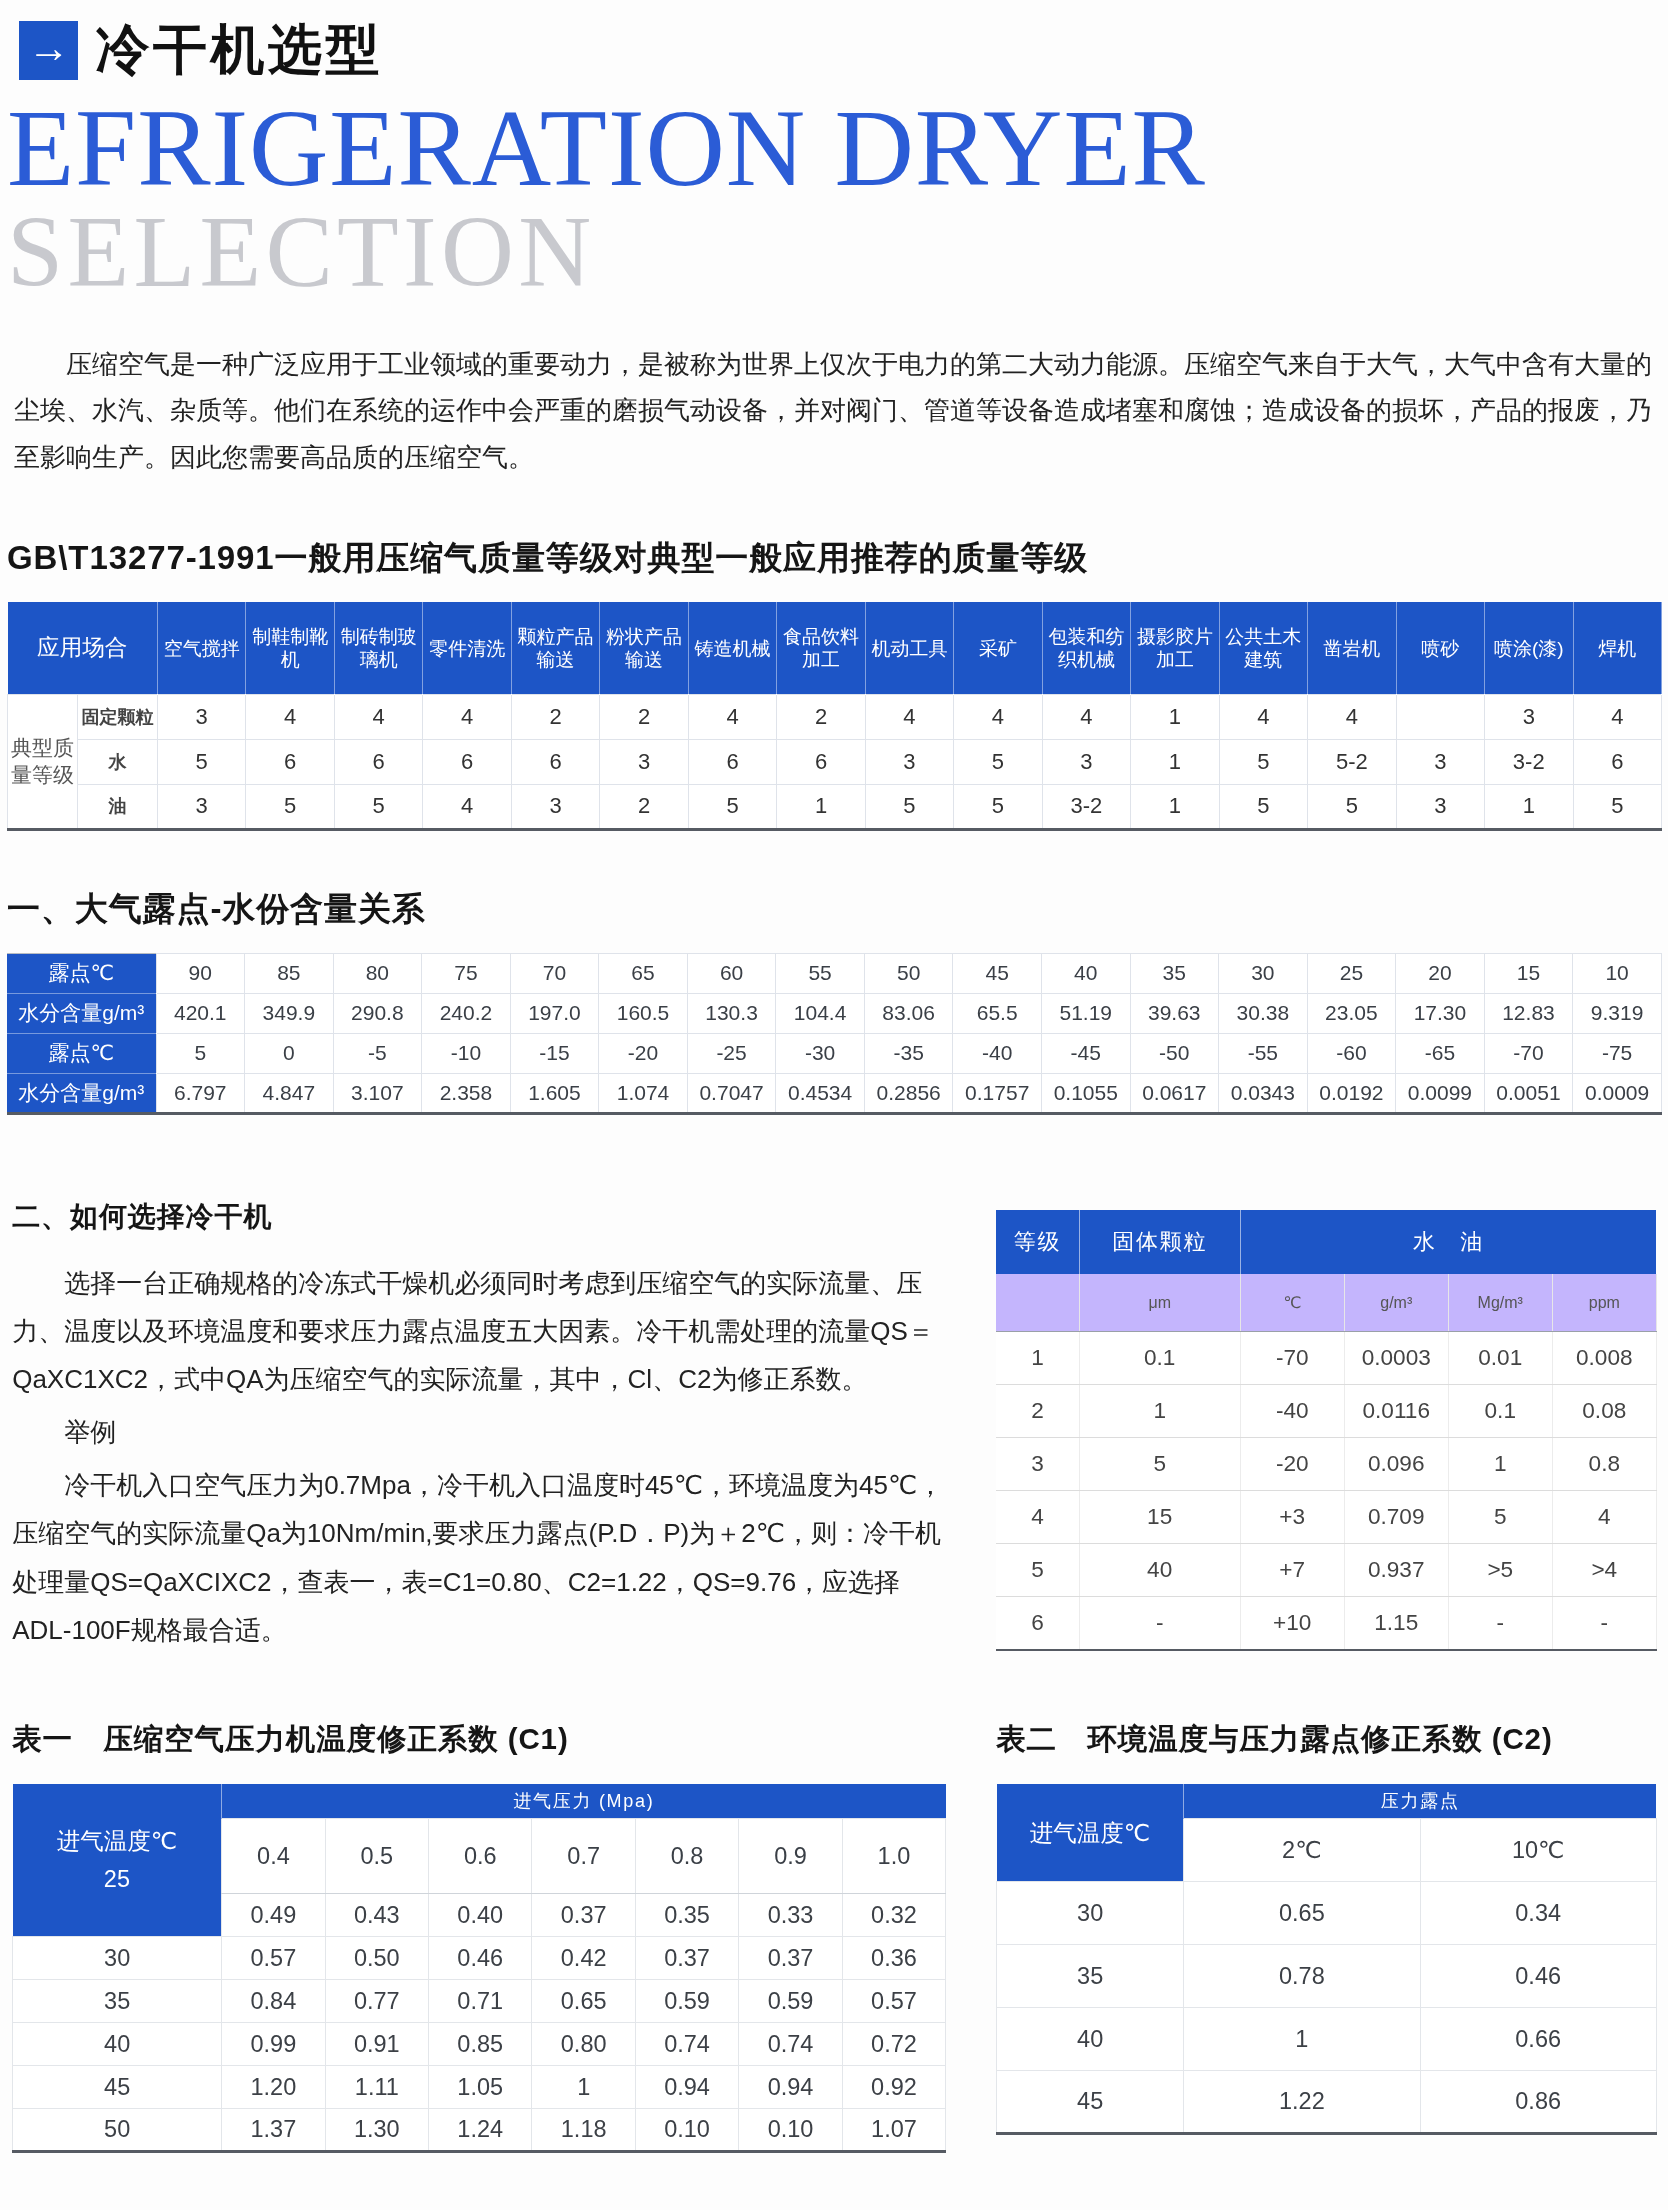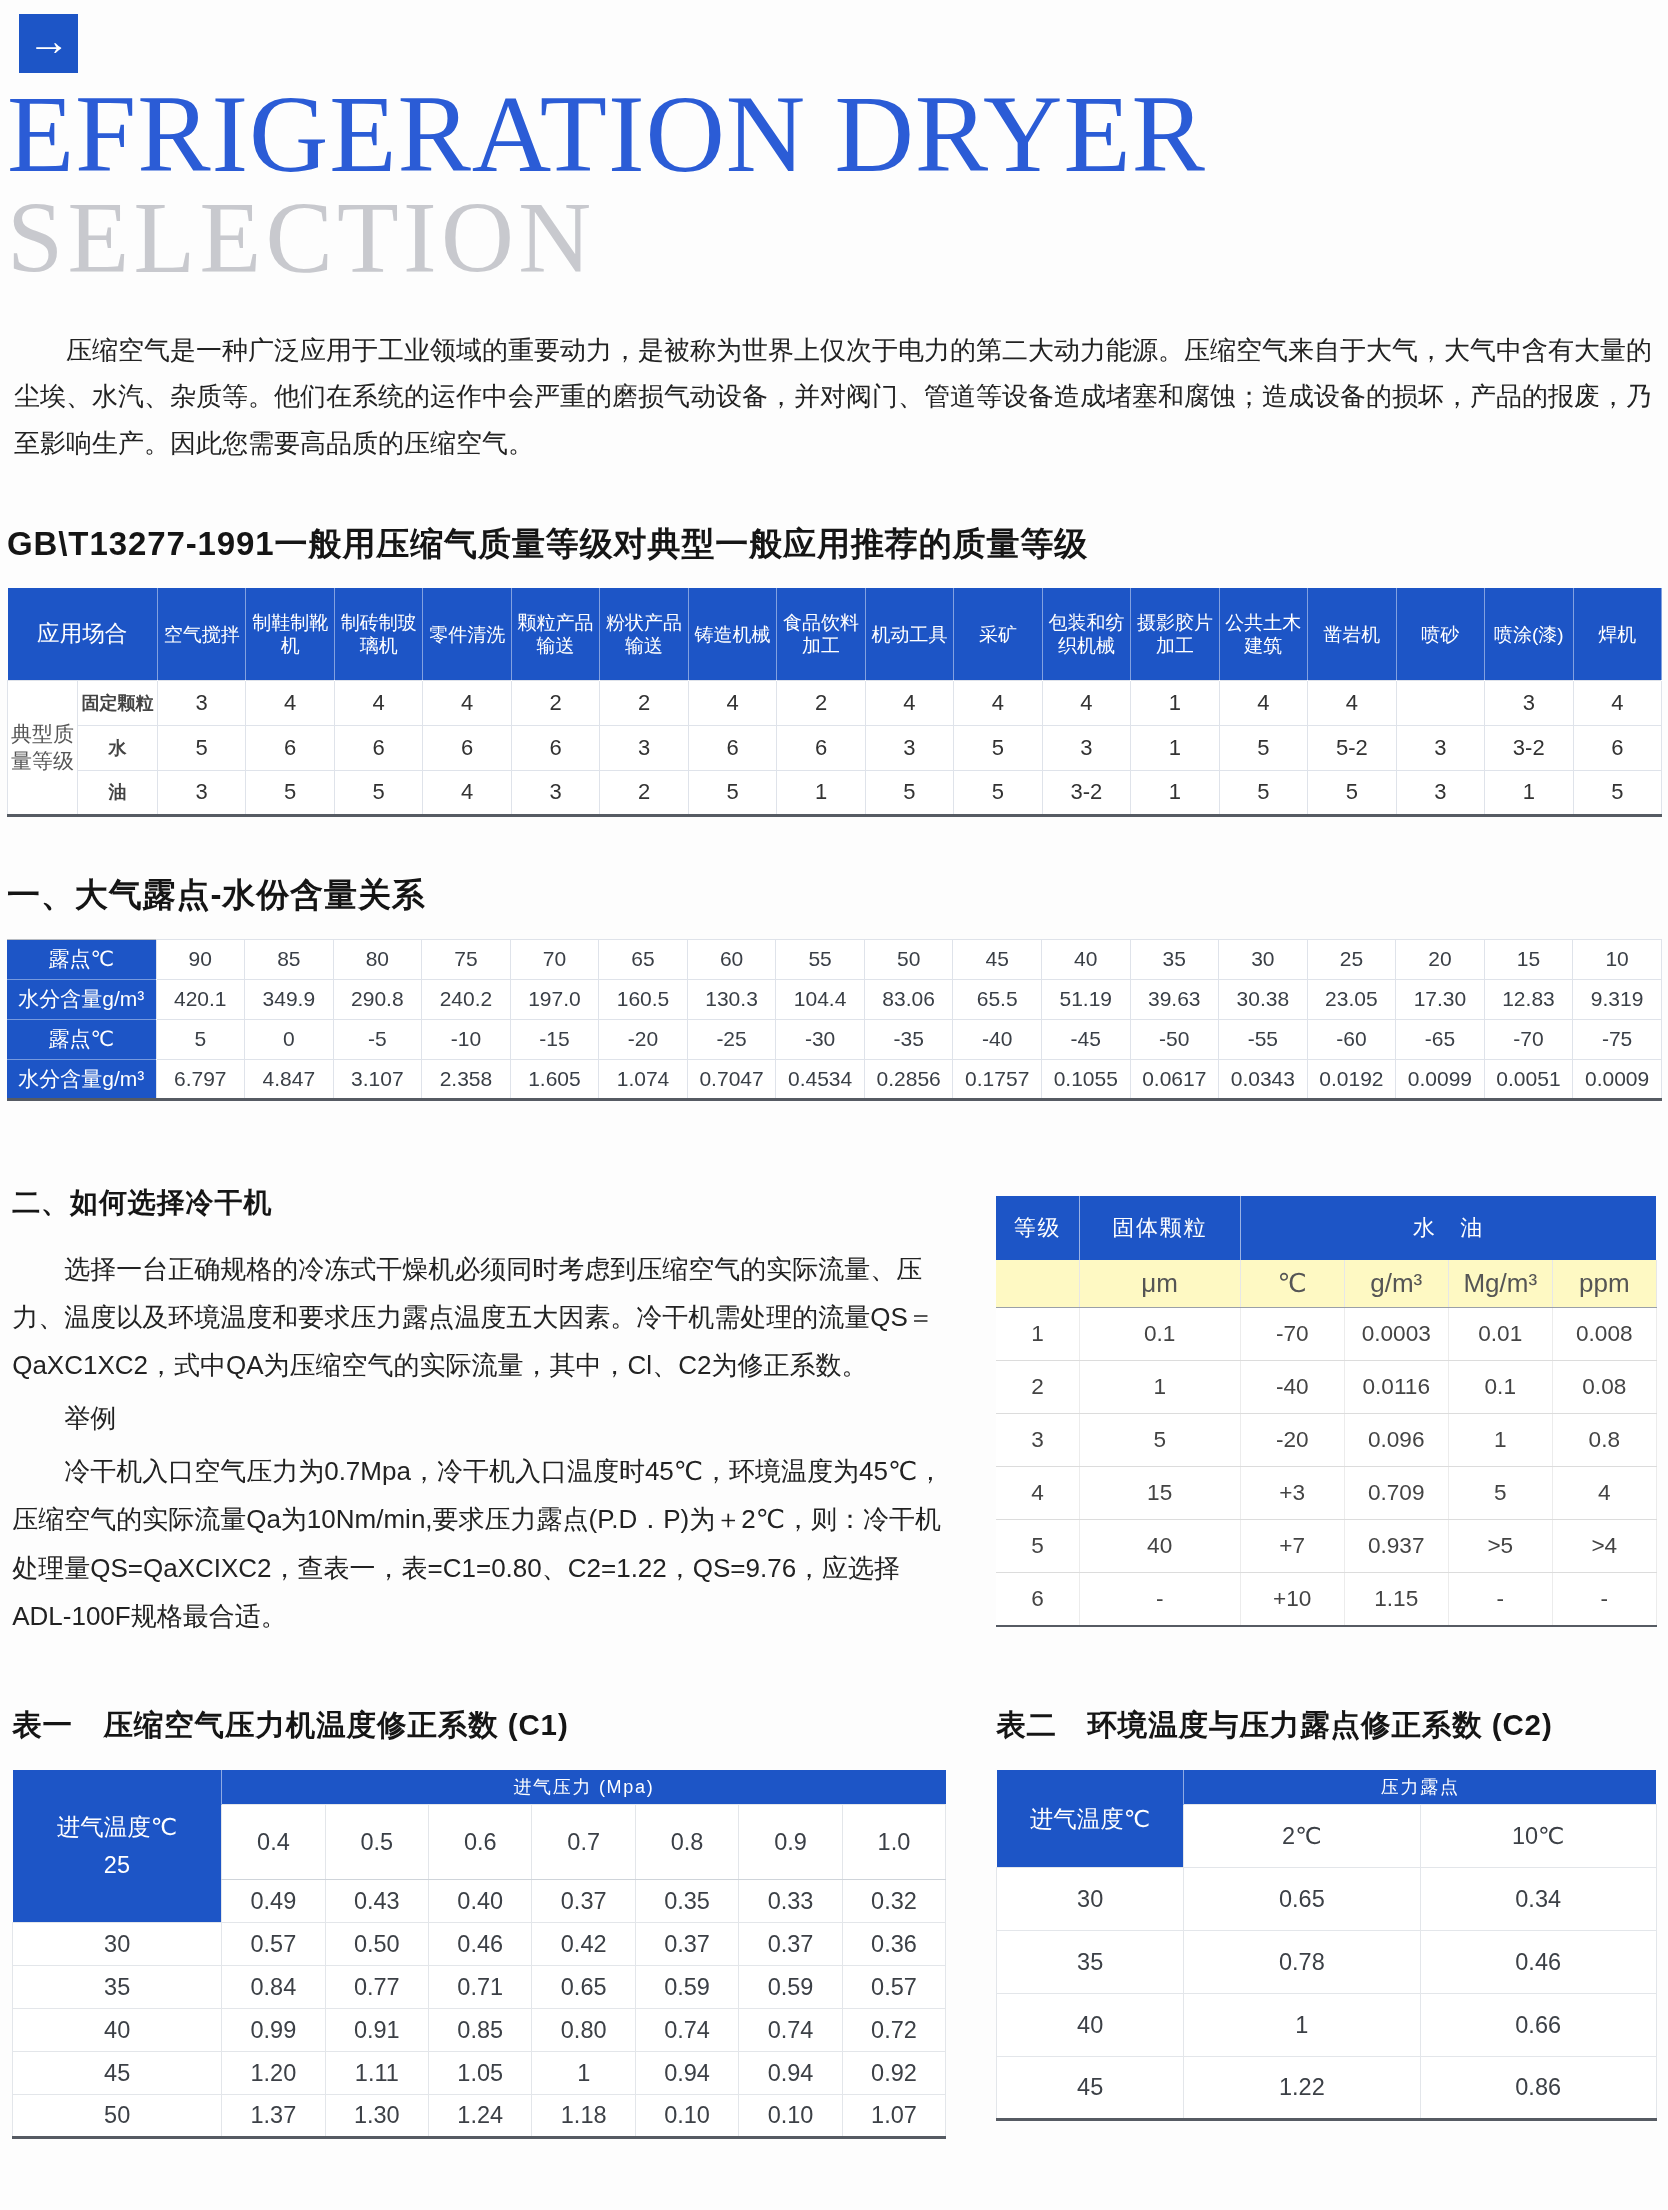--- a/index.html
+++ b/index.html
@@ -50,21 +50,21 @@
 
   
   .two-col{display:flex;gap:50px;margin-top:83px;padding:0 5.2px;}
   .col-left{flex:0 0 934px;}
   .col-right{flex:1 1 auto;}
   .howto p{font-size:26px;line-height:1.85;text-indent:2em;margin:0 0 5.2px 0;color:#222;}
 
   
   table.iso{width:100%;border-bottom:2.6px solid var(--dark-line);margin-top:12px;}
   table.iso th.bh{background:var(--blue);color:#fff;font-size:22px;height:64px;border-right:1.7px solid rgba(255,255,255,.55);letter-spacing:1.7px;}
-  table.iso tr.units td{font-size:26px;color:#555;height:48px;border-bottom:1.7px solid #9aa0a8;border-right:0.9px solid #e7e7e7;background:#fef9c3;}
+  table.iso tr.units td{font-size:16px;color:#555;height:58px;border-bottom:1.7px solid #9aa0a8;border-right:0.9px solid #e7e7e7;background:#c4b5fd;}
   table.iso tr.data td{font-size:22.6px;color:#444;height:53px;border-bottom:0.9px solid #dcdcdc;border-right:0.9px solid #ececec;background:#fff;}
   table.iso td:last-child,table.iso th:last-child{border-right:none;}
 
   
   table.cx{width:100%;border-bottom:3.5px solid var(--dark-line);}
   table.cx th.corner{background:var(--blue);color:#fff;font-size:23.5px;line-height:1.45;padding:5.2px;}
   table.cx th.bluehead{background:var(--blue);color:#fff;font-size:18px;height:35px;border-left:1.7px solid rgba(255,255,255,.5);letter-spacing:1.7px;}
   table.cx td{background:#fff;font-size:23.5px;color:#3c4046;border:0.9px solid #e3e6ea;padding:1.7px;}
   table.c1 td{height:43px;}
   table.c1 tr.pres td{height:75px;color:#3a3f46;border-bottom:0.9px solid #cfd4da;}
@@ -73,20 +73,21 @@
 </style>
 </head>
 <body>
 
 <div class="page">
 
   <div class="title-row">
     <div class="arrow-box">
       <span>→</span>
     </div>
+    <h1 class="cn-title">冷干机选型</h1>
   </div>
   <div class="en1">EFRIGERATION DRYER</div>
   <div class="en2">SELECTION</div>
 
   <p class="intro">压缩空气是一种广泛应用于工业领域的重要动力，是被称为世界上仅次于电力的第二大动力能源。压缩空气来自于大气，大气中含有大量的尘埃、水汽、杂质等。他们在系统的运作中会严重的磨损气动设备，并对阀门、管道等设备造成堵塞和腐蚀；造成设备的损坏，产品的报废，乃至影响生产。因此您需要高品质的压缩空气。</p>
 
   <h2 class="sec">GB\T13277-1991一般用压缩气质量等级对典型一般应用推荐的质量等级</h2>
   <table class="gb">
     <colgroup>
       <col style="width:70px">

